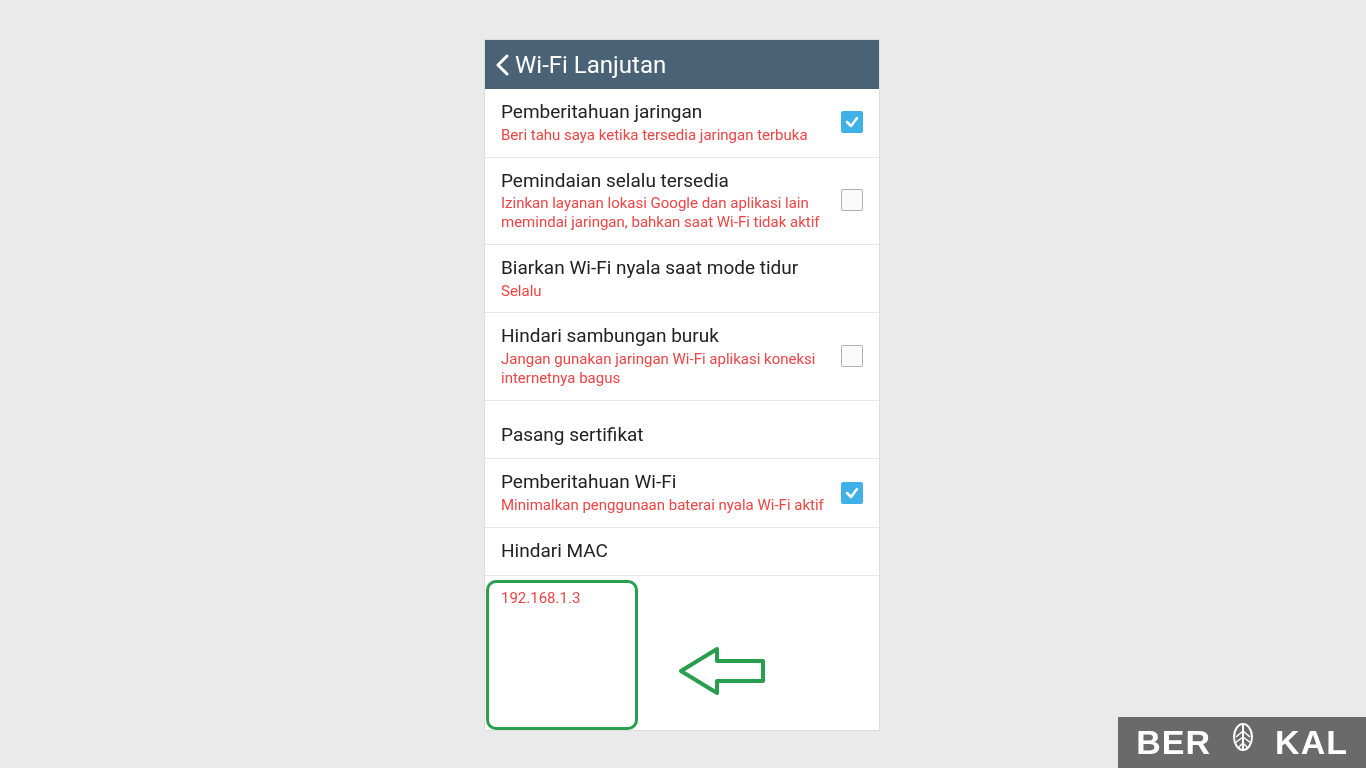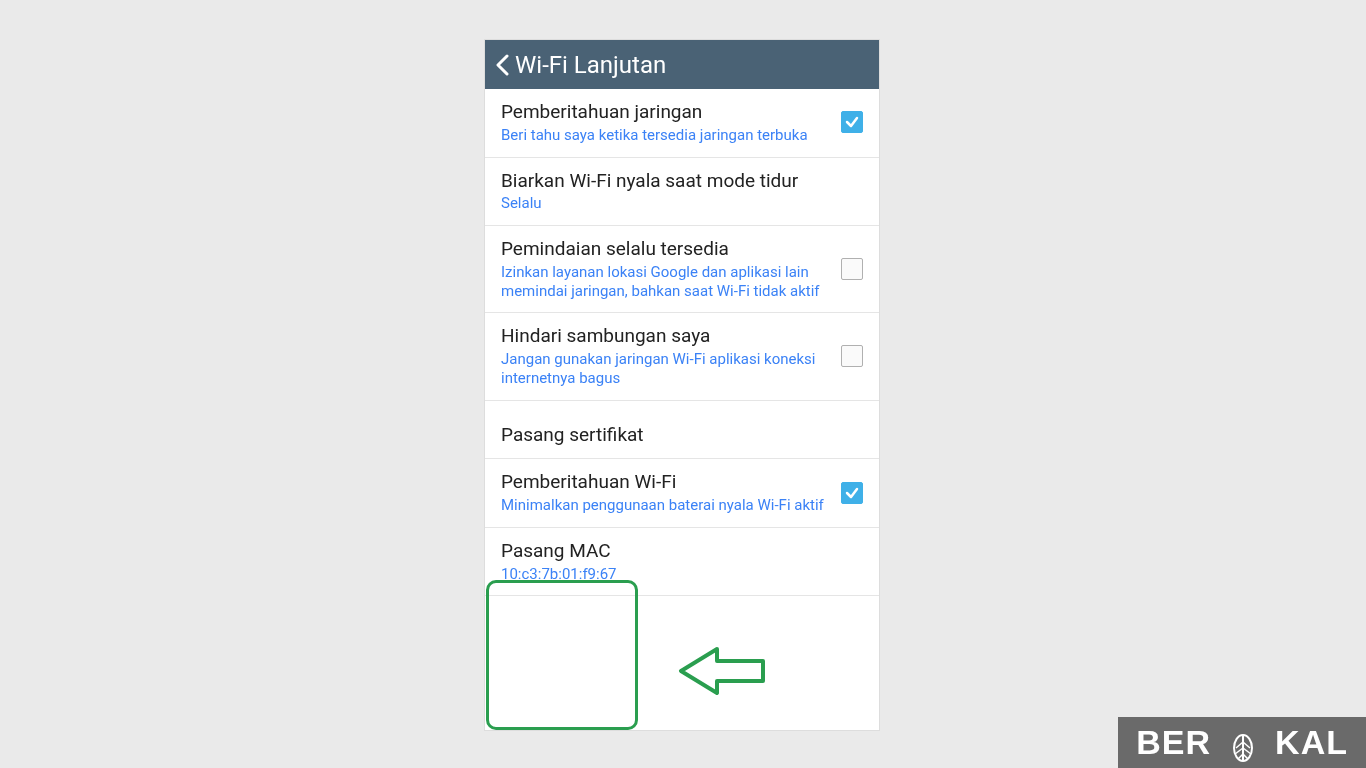--- a/index.html
+++ b/index.html
@@ -41,21 +41,21 @@
     align-items: center;
   }
   .row-text { flex: 1; padding-right: 10px; }
   .row-title {
     font-size: 19px;
     color: #222;
     line-height: 1.25;
   }
   .row-sub {
     font-size: 15px;
-    color: #3b82f6;
+    color: #ef4444;
     line-height: 1.25;
     margin-top: 2px;
   }
   .checkbox {
     width: 22px;
     height: 22px;
     border: 1px solid #b0b0b0;
     background: #fafafa;
     flex: none;
     display: flex;
@@ -90,21 +90,21 @@
     right: 0;
     bottom: 0;
     background: #6a6a6a;
     color: #fff;
     font-family: Arial, sans-serif;
     font-weight: bold;
     font-size: 34px;
     letter-spacing: 1px;
     padding: 6px 18px 6px 18px;
     display: flex;
-    align-items: flex-end;
+    align-items: flex-start;
     gap: 18px;
   }
   .watermark .leaf {
     width: 28px;
     height: 28px;
     display: inline-flex;
   }
   .row.section { padding-top: 22px; }
 </style>
 </head>
@@ -128,38 +128,38 @@
     </div>
     <div class="checkbox checked">
       <svg width="16" height="16" viewBox="0 0 16 16">
           <path d="M3 8 L7 12 L13 4" stroke="#fff" stroke-width="2.5" fill="none" stroke-linecap="round" stroke-linejoin="round"></path>
         </svg>
     </div>
   </div>
 
   <div class="row">
     <div class="row-text">
+      <div class="row-title">Pemindaian selalu tersedia</div>
+      <div class="row-sub">Izinkan layanan lokasi Google dan aplikasi lain memindai jaringan, bahkan saat Wi-Fi tidak aktif</div>
+    </div>
+    <div class="checkbox">
+      
+    </div>
+  </div>
+
+  <div class="row">
+    <div class="row-text">
       <div class="row-title">Biarkan Wi-Fi nyala saat mode tidur</div>
       <div class="row-sub">Selalu</div>
     </div>
   </div>
 
   <div class="row">
     <div class="row-text">
-      <div class="row-title">Pemindaian selalu tersedia</div>
-      <div class="row-sub">Izinkan layanan lokasi Google dan aplikasi lain memindai jaringan, bahkan saat Wi-Fi tidak aktif</div>
-    </div>
-    <div class="checkbox">
-      
-    </div>
-  </div>
-
-  <div class="row">
-    <div class="row-text">
-      <div class="row-title">Hindari sambungan saya</div>
+      <div class="row-title">Hindari sambungan buruk</div>
       <div class="row-sub">Jangan gunakan jaringan Wi-Fi aplikasi koneksi internetnya bagus</div>
     </div>
     <div class="checkbox">
       
     </div>
   </div>
 
   <div class="row section">
     <div class="row-text">
       <div class="row-title">Pasang sertifikat</div>
@@ -173,27 +173,27 @@
     </div>
     <div class="checkbox checked">
       <svg width="16" height="16" viewBox="0 0 16 16">
           <path d="M3 8 L7 12 L13 4" stroke="#fff" stroke-width="2.5" fill="none" stroke-linecap="round" stroke-linejoin="round"></path>
         </svg>
     </div>
   </div>
 
   <div class="row">
     <div class="row-text">
-      <div class="row-title">Pasang MAC</div>
-      <div class="row-sub">10:c3:7b:01:f9:67</div>
+      <div class="row-title">Hindari MAC</div>
     </div>
   </div>
 
   <div class="row" style="border-bottom:none">
     <div class="row-text">
+      <div class="row-sub">192.168.1.3</div>
     </div>
   </div>
 
   <div class="highlight-box"></div>
 
   <div class="arrow">
     <svg width="88" height="48" viewBox="0 0 88 48">
       <path d="M86 14 L40 14 L40 2 L4 24 L40 46 L40 34 L86 34 Z" fill="none" stroke="#2a9e4f" stroke-width="4" stroke-linejoin="round"></path>
     </svg>
   </div>

